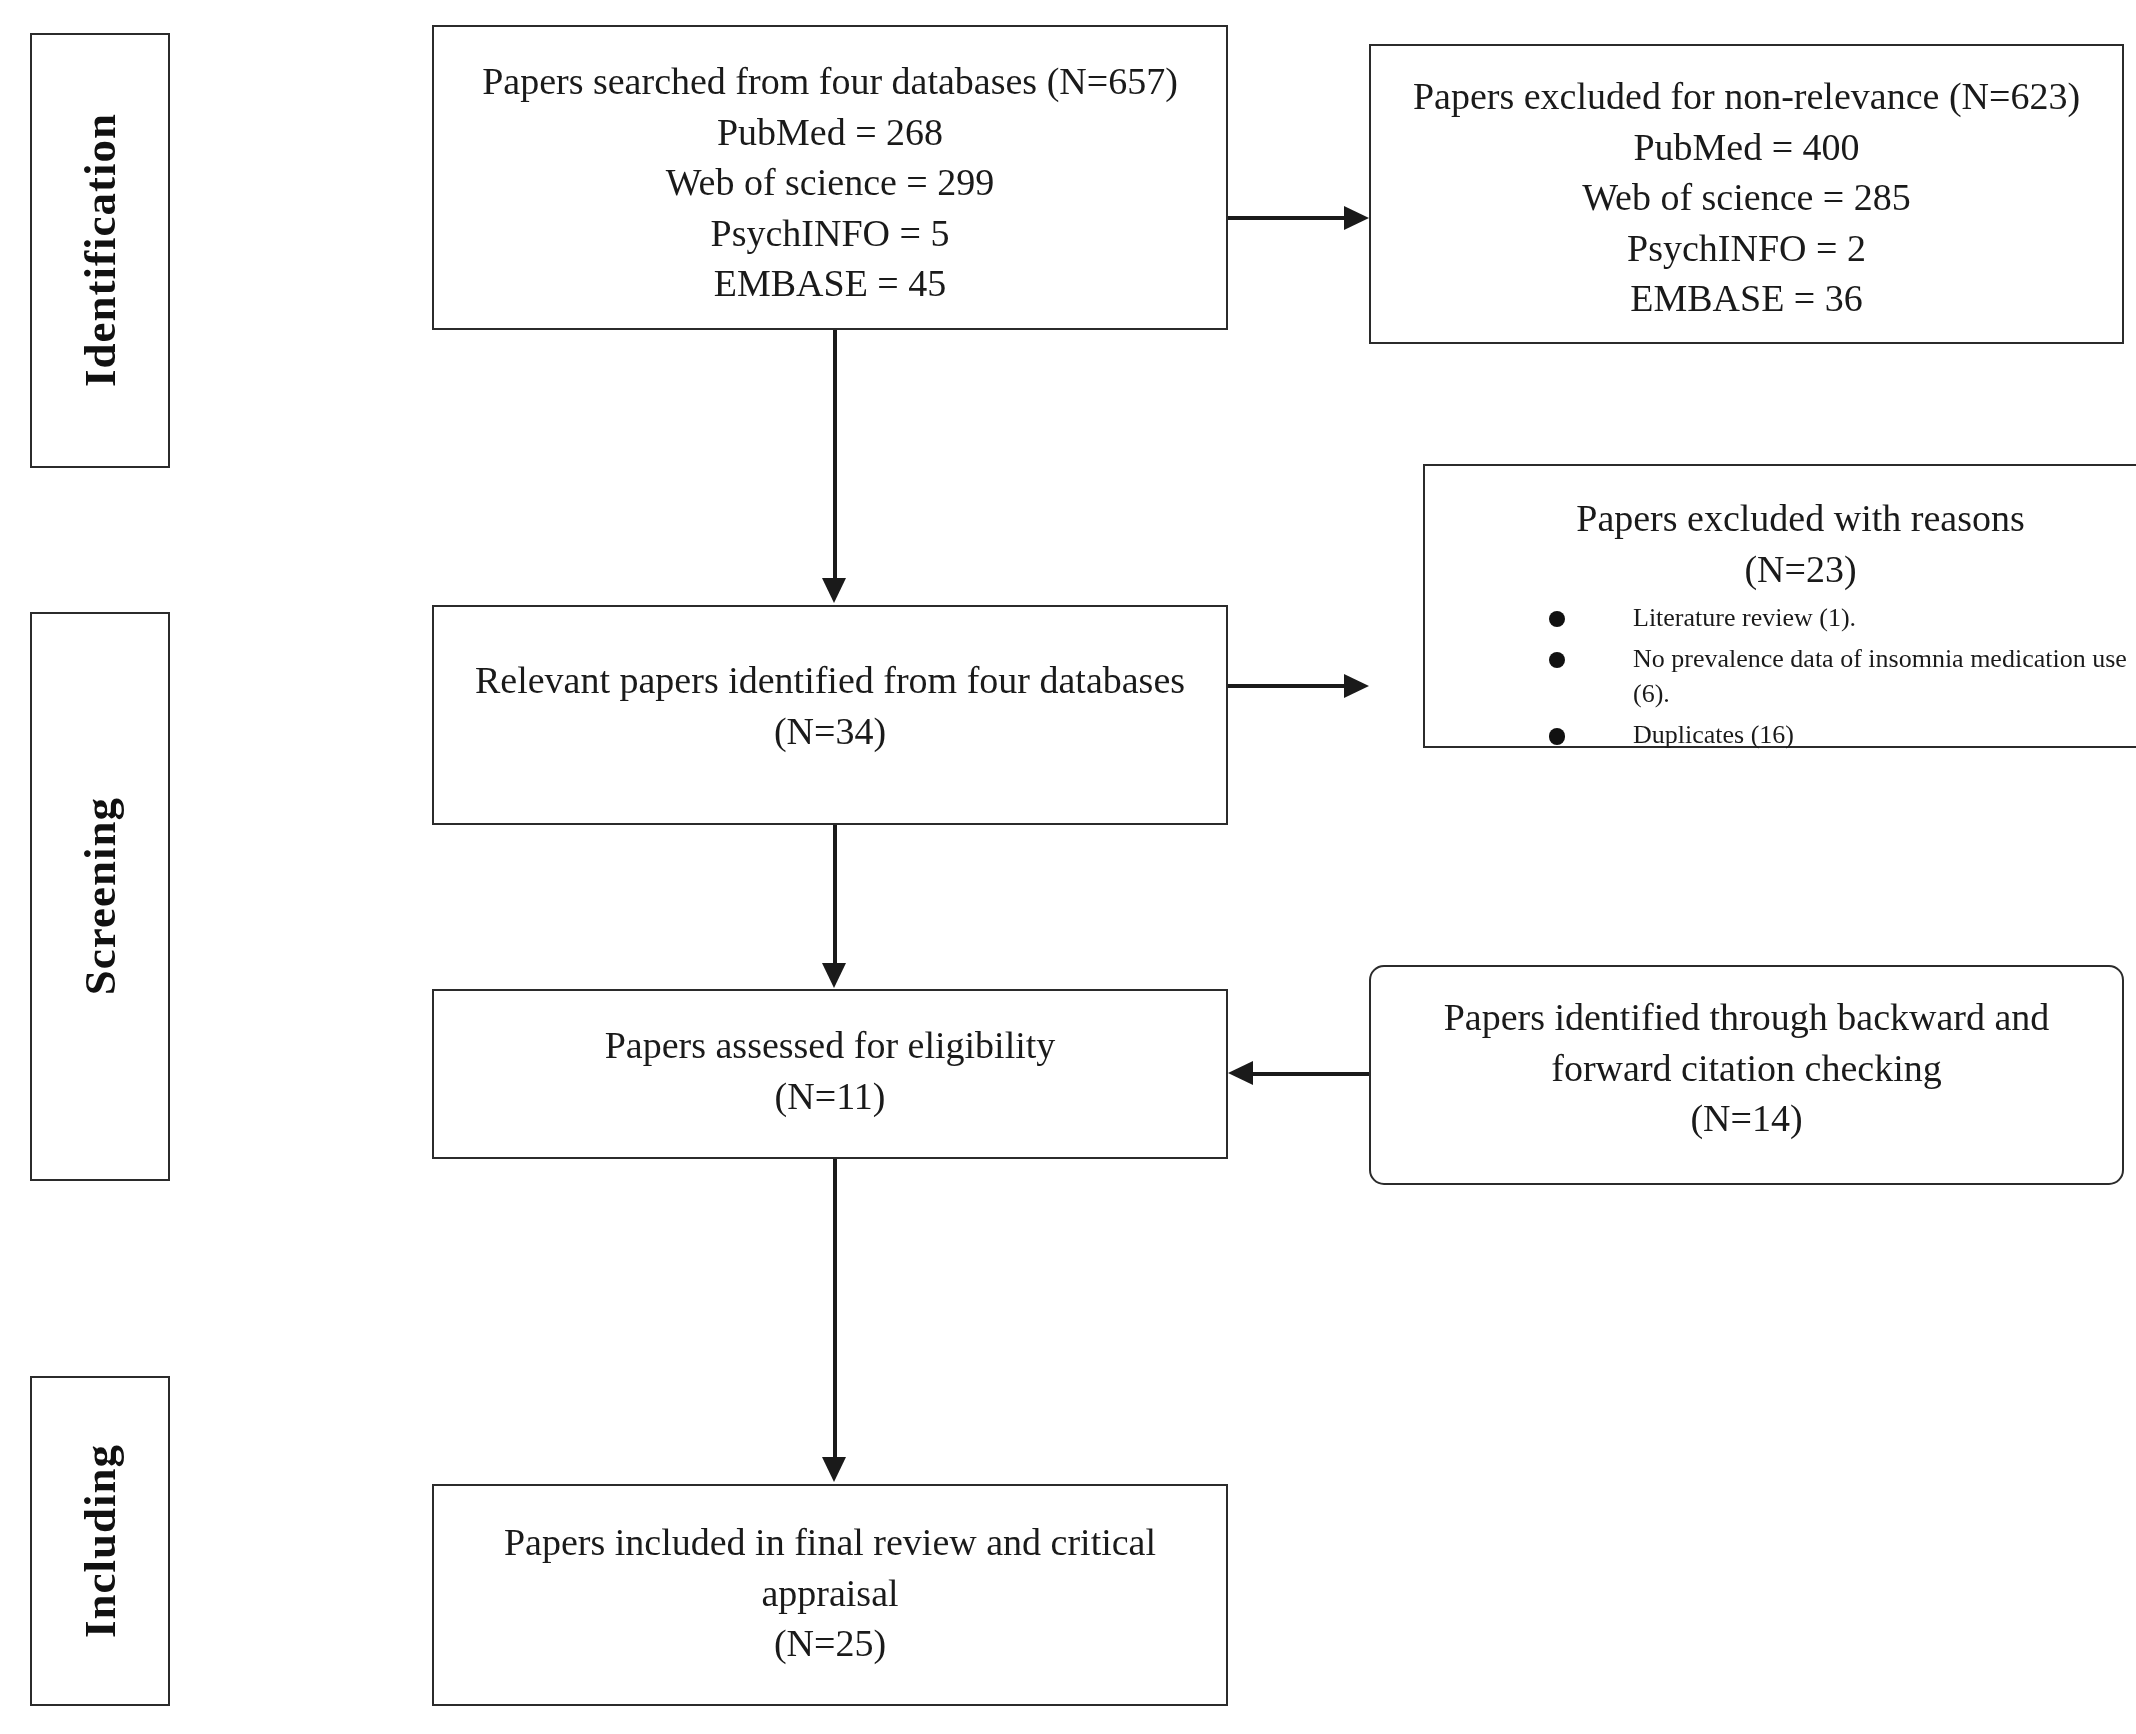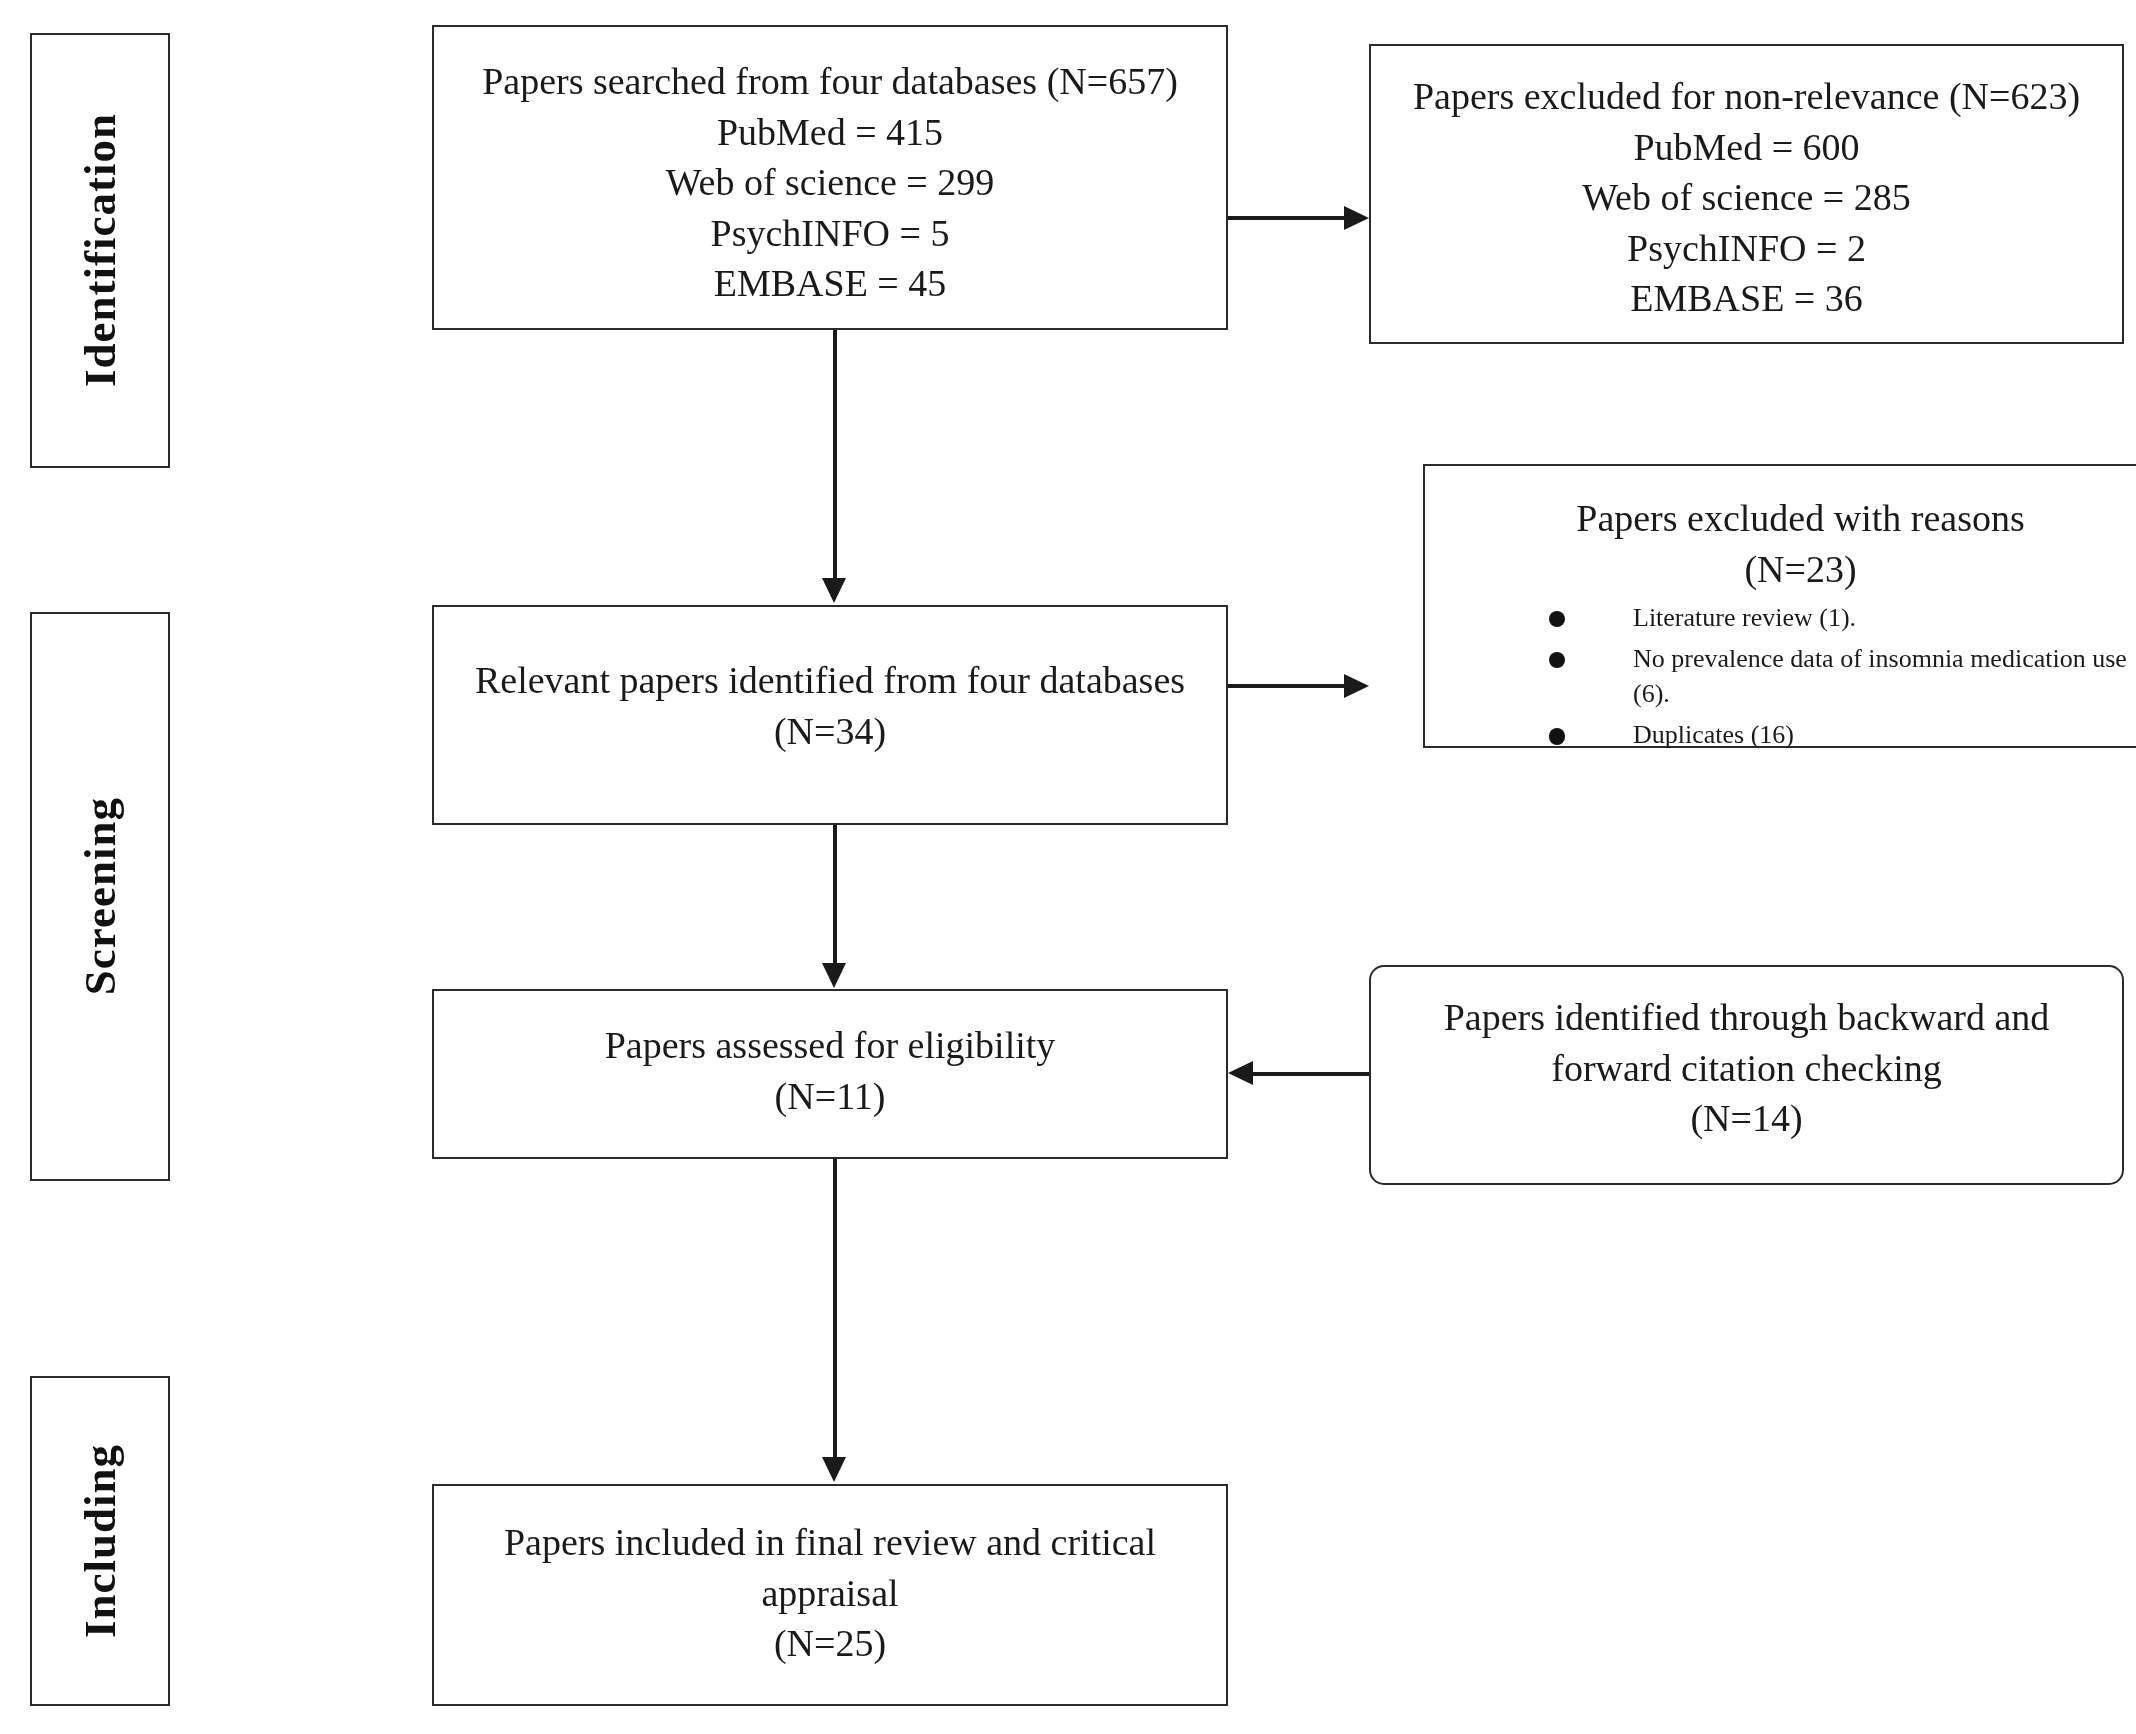--- a/index.html
+++ b/index.html
@@ -131,31 +131,31 @@
     <div class="stage-label">Screening</div>
   </div>
 
   <div class="stage-box" style="left:30px; top:1376px; width:140px; height:330px;">
     <div class="stage-label">Including</div>
   </div>
 
   <div class="box" style="left:432px; top:25px; width:796px; height:305px; padding-top:29px;">
     <div class="box-text">
       <span class="ln">Papers searched from four databases (N=657)</span>
-      <span class="ln">PubMed = 415</span>
+      <span class="ln">PubMed = 268</span>
       <span class="ln">Web of science = 299</span>
       <span class="ln">PsychINFO = 5</span>
       <span class="ln">EMBASE = 45</span>
     </div>
   </div>
 
   <div class="box" style="left:1369px; top:44px; width:755px; height:300px; padding-top:25px;">
     <div class="box-text">
       <span class="ln">Papers excluded for non-relevance (N=623)</span>
-      <span class="ln">PubMed = 600</span>
+      <span class="ln">PubMed = 400</span>
       <span class="ln">Web of science = 285</span>
       <span class="ln">PsychINFO = 2</span>
       <span class="ln">EMBASE = 36</span>
     </div>
   </div>
 
   <div class="hline" style="left:1228px; top:216px; width:119px;"></div>
   <div class="arrow-right" style="left:1344px; top:206px;"></div>
 
   <div class="vline" style="left:833px; top:330px; height:250px;"></div>

